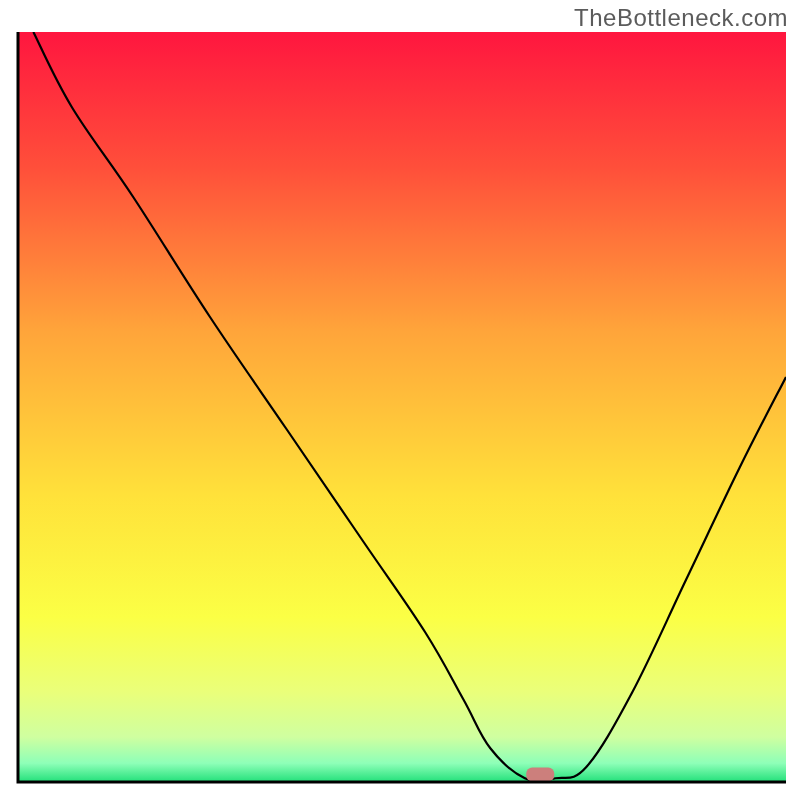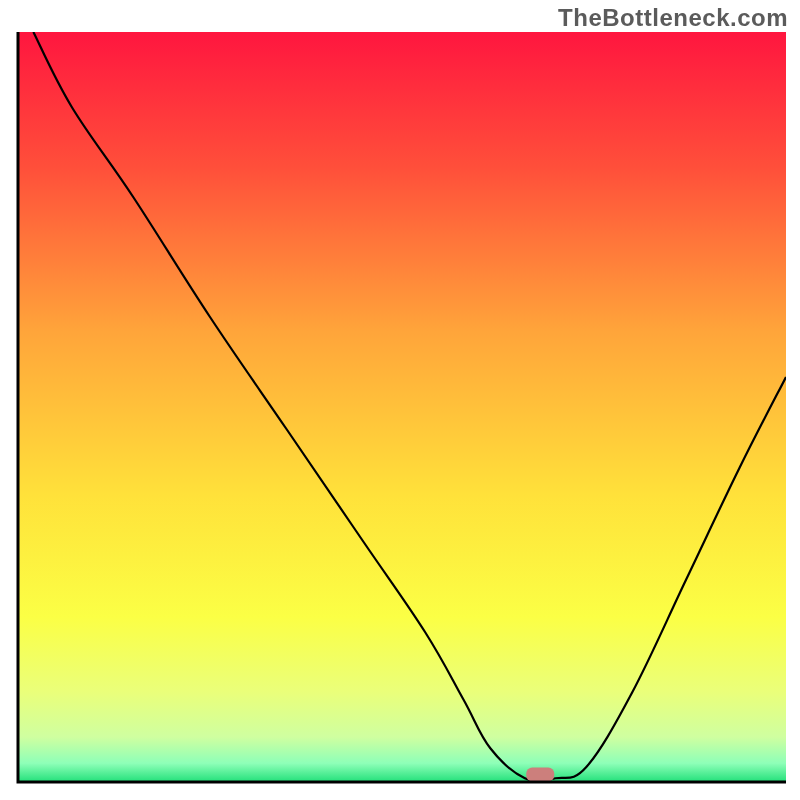--- a/index.html
+++ b/index.html
@@ -13,21 +13,21 @@
   .container {
     position: relative;
     width: 800px;
     height: 800px;
   }
   .watermark {
     position: absolute;
     top: 4px;
     right: 12px;
     font-size: 24px;
-    font-weight: bold;
+    font-weight: normal;
     color: #5b5b5b;
     letter-spacing: 0.5px;
   }
   svg.plot {
     position: absolute;
     top: 0;
     left: 0;
     width: 800px;
     height: 800px;
   }

